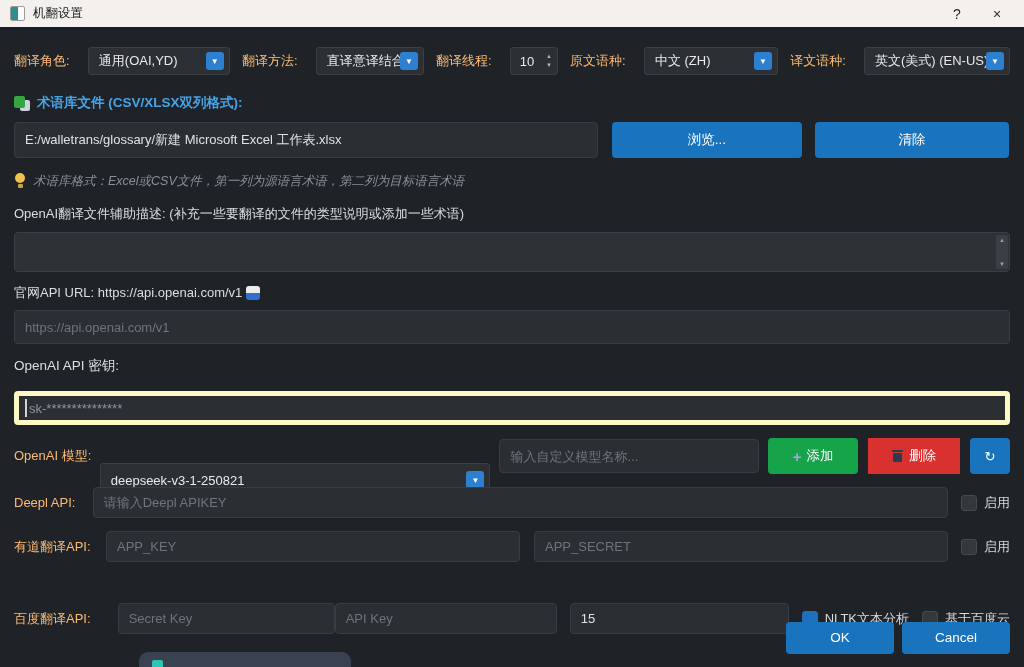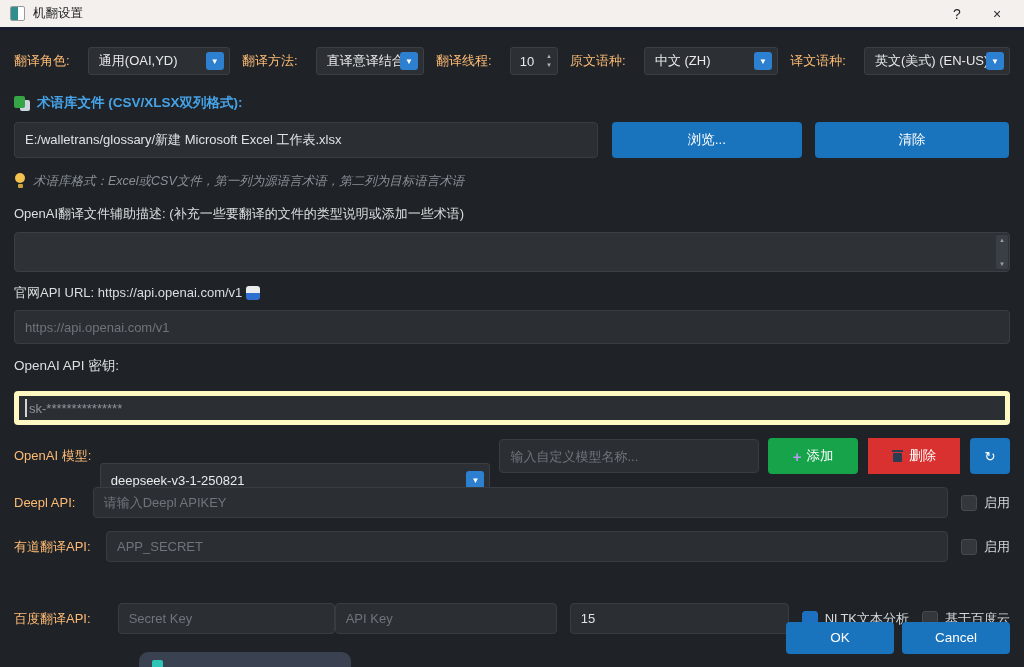--- a/index.html
+++ b/index.html
@@ -242,20 +242,21 @@
     <span class="lbl">Deepl API:</span>
     <input class="inp" placeholder="请输入Deepl APIKEY" style="">
     <span class="enable-group">
       <span class="checkbox"></span>
       <span class="cb-label">启用</span>
     </span>
   </div>
 
   <div class="row apirow youdaorow">
     <span class="lbl">有道翻译API:</span>
+    <input class="inp half" placeholder="APP_KEY" style="">
     <input class="inp half" placeholder="APP_SECRET" style="">
     <span class="enable-group">
       <span class="checkbox"></span>
       <span class="cb-label">启用</span>
     </span>
   </div>
 
   <div class="row apirow baidurow">
     <span class="lbl">百度翻译API:</span>
     <input class="inp b-inp2" placeholder="Secret Key" style="">

